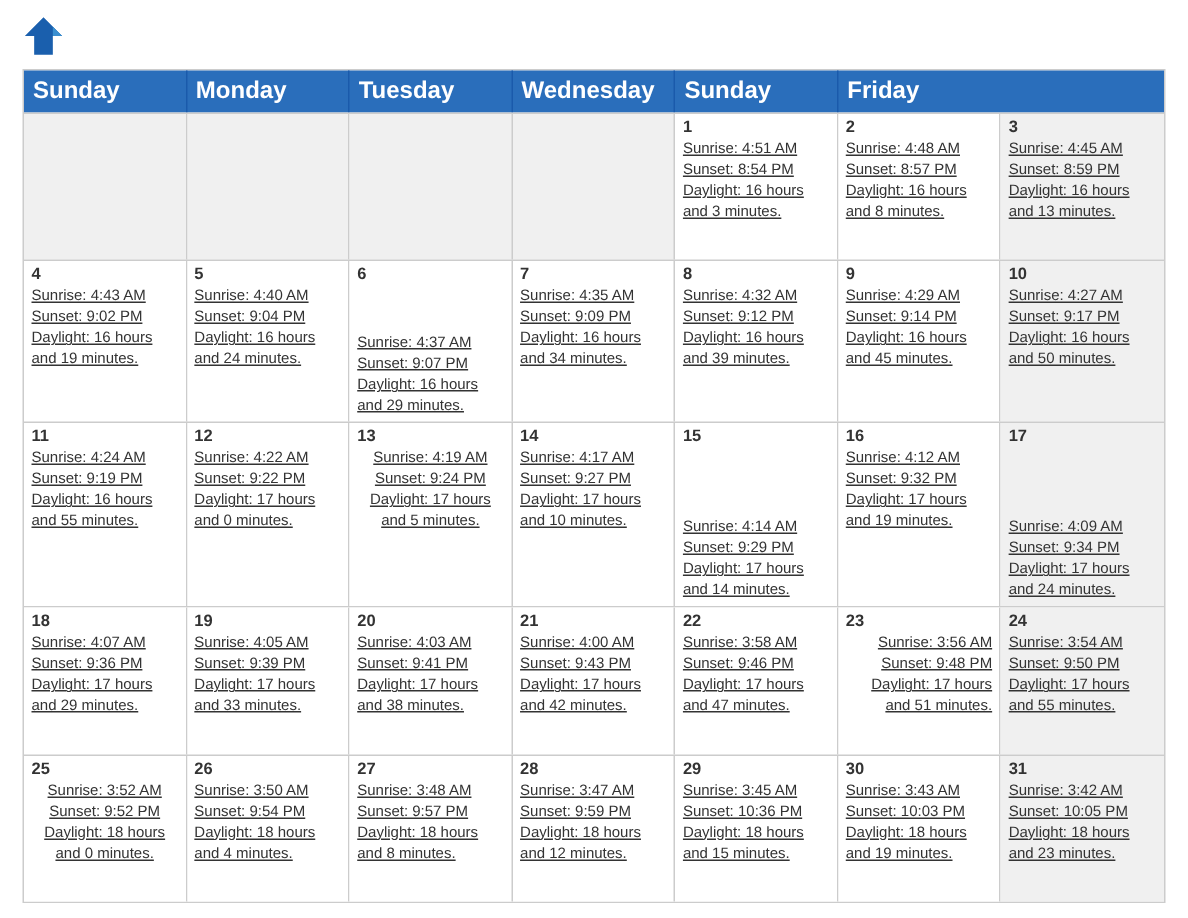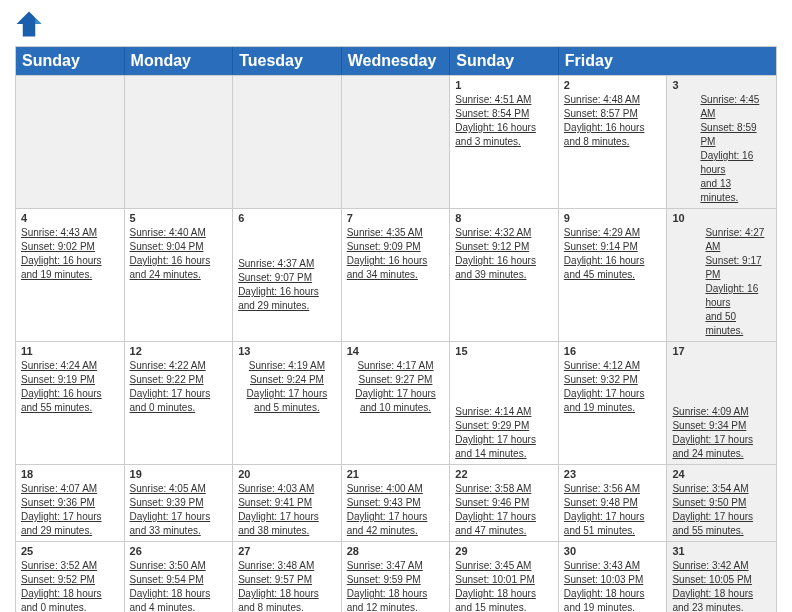--- a/index.html
+++ b/index.html
@@ -151,21 +151,21 @@
           </div>
           <div class="cal-cell">
             <div class="day-num">2</div>
             <div class="cell-text" style="white-space: pre-line;">Sunrise: 4:48 AM
 Sunset: 8:57 PM
 Daylight: 16 hours
 and 8 minutes.</div>
           </div>
           <div class="cal-cell shaded">
             <div class="day-num">3</div>
-            <div class="cell-text" style="white-space: pre-line; margin-left: 28px;">Sunrise: 4:45 AM
+            <div class="cell-text" style="white-space: pre-line;">Sunrise: 4:45 AM
 Sunset: 8:59 PM
 Daylight: 16 hours
 and 13 minutes.</div>
           </div>
         </div>
         <div class="cal-row">
           <div class="cal-cell">
             <div class="day-num">4</div>
             <div class="cell-text" style="white-space: pre-line;">Sunrise: 4:43 AM
 Sunset: 9:02 PM
@@ -202,21 +202,21 @@
           </div>
           <div class="cal-cell">
             <div class="day-num">9</div>
             <div class="cell-text" style="white-space: pre-line;">Sunrise: 4:29 AM
 Sunset: 9:14 PM
 Daylight: 16 hours
 and 45 minutes.</div>
           </div>
           <div class="cal-cell shaded">
             <div class="day-num">10</div>
-            <div class="cell-text" style="white-space: pre-line; margin-left: 33px;">Sunrise: 4:27 AM
+            <div class="cell-text" style="white-space: pre-line;">Sunrise: 4:27 AM
 Sunset: 9:17 PM
 Daylight: 16 hours
 and 50 minutes.</div>
           </div>
         </div>
         <div class="cal-row">
           <div class="cal-cell">
             <div class="day-num">11</div>
             <div class="cell-text" style="white-space: pre-line;">Sunrise: 4:24 AM
 Sunset: 9:19 PM
@@ -232,21 +232,21 @@
           </div>
           <div class="cal-cell">
             <div class="day-num">13</div>
             <div class="cell-text" style="white-space: pre-line; text-align: center;">Sunrise: 4:19 AM
 Sunset: 9:24 PM
 Daylight: 17 hours
 and 5 minutes.</div>
           </div>
           <div class="cal-cell">
             <div class="day-num">14</div>
-            <div class="cell-text" style="white-space: pre-line; text-align: center;">Sunrise: 4:17 AM
+            <div class="cell-text" style="white-space: pre-line;">Sunrise: 4:17 AM
 Sunset: 9:27 PM
 Daylight: 17 hours
 and 10 minutes.</div>
           </div>
           <div class="cal-cell">
             <div class="day-num">15</div>
             <div class="cell-text" style="white-space: pre-line; margin-top: 48px;">Sunrise: 4:14 AM
 Sunset: 9:29 PM
 Daylight: 17 hours
 and 14 minutes.</div>
@@ -297,37 +297,37 @@
           </div>
           <div class="cal-cell">
             <div class="day-num">22</div>
             <div class="cell-text" style="white-space: pre-line;">Sunrise: 3:58 AM
 Sunset: 9:46 PM
 Daylight: 17 hours
 and 47 minutes.</div>
           </div>
           <div class="cal-cell">
             <div class="day-num">23</div>
-            <div class="cell-text" style="white-space: pre-line;">Sunrise: 3:56 AM
+            <div class="cell-text" style="white-space: pre-line; text-align: right;">Sunrise: 3:56 AM
 Sunset: 9:48 PM
 Daylight: 17 hours
 and 51 minutes.</div>
           </div>
           <div class="cal-cell shaded">
             <div class="day-num">24</div>
             <div class="cell-text" style="white-space: pre-line;">Sunrise: 3:54 AM
 Sunset: 9:50 PM
 Daylight: 17 hours
 and 55 minutes.</div>
           </div>
         </div>
         <div class="cal-row">
           <div class="cal-cell">
             <div class="day-num">25</div>
-            <div class="cell-text" style="white-space: pre-line;">Sunrise: 3:52 AM
+            <div class="cell-text" style="white-space: pre-line; text-align: center;">Sunrise: 3:52 AM
 Sunset: 9:52 PM
 Daylight: 18 hours
 and 0 minutes.</div>
           </div>
           <div class="cal-cell">
             <div class="day-num">26</div>
             <div class="cell-text" style="white-space: pre-line;">Sunrise: 3:50 AM
 Sunset: 9:54 PM
 Daylight: 18 hours
 and 4 minutes.</div>
@@ -342,21 +342,21 @@
           <div class="cal-cell">
             <div class="day-num">28</div>
             <div class="cell-text" style="white-space: pre-line;">Sunrise: 3:47 AM
 Sunset: 9:59 PM
 Daylight: 18 hours
 and 12 minutes.</div>
           </div>
           <div class="cal-cell">
             <div class="day-num">29</div>
             <div class="cell-text" style="white-space: pre-line;">Sunrise: 3:45 AM
-Sunset: 10:01 PM
+Sunset: 10:36 PM
 Daylight: 18 hours
 and 15 minutes.</div>
           </div>
           <div class="cal-cell">
             <div class="day-num">30</div>
             <div class="cell-text" style="white-space: pre-line;">Sunrise: 3:43 AM
 Sunset: 10:03 PM
 Daylight: 18 hours
 and 19 minutes.</div>
           </div>

